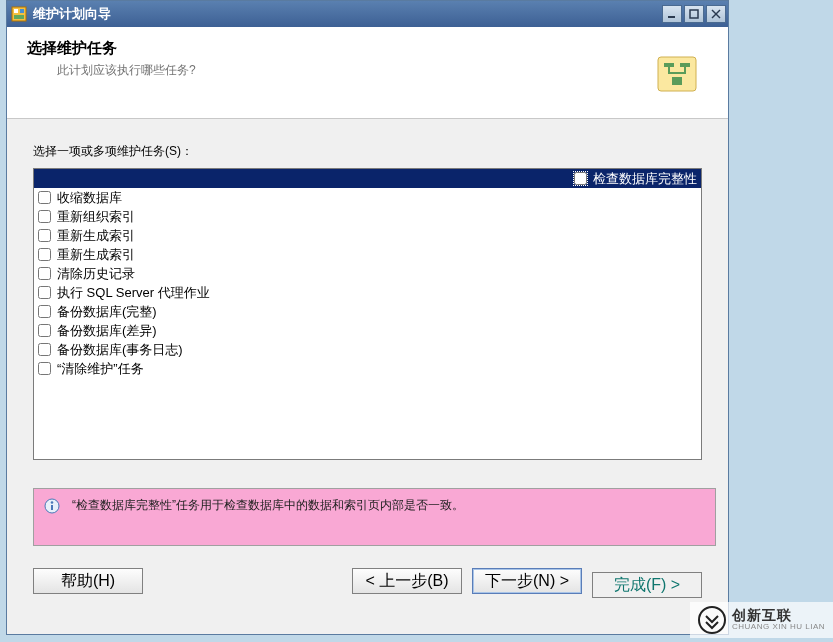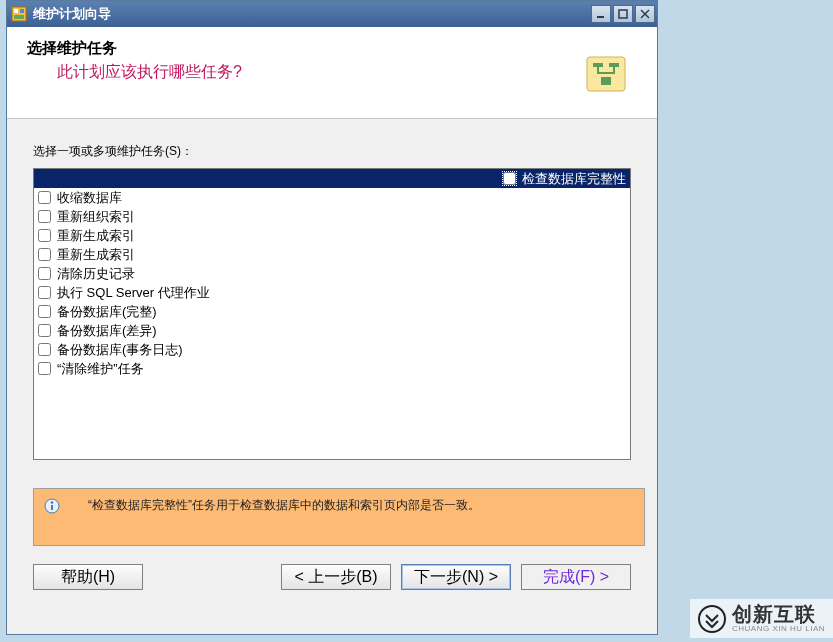--- a/index.html
+++ b/index.html
@@ -8,21 +8,21 @@
       font-size: 12px;
       background: #c0d8e8;
       width: 833px;
       height: 642px;
       position: relative;
     }
     .window {
       position: absolute;
       left: 6px;
       top: 0;
-      width: 652px;
+      width: 723px;
       height: 635px;
       background: #f0f0f0;
       border: 1px solid #5a7ba0;
     }
     .titlebar {
       height: 26px;
       background: linear-gradient(to bottom, #5a80b0 0%, #3d6094 100%);
       display: flex;
       align-items: center;
       padding: 0 2px 0 4px;
@@ -70,22 +70,22 @@
     .header-section .text {
       flex: 1;
     }
     .header-title {
       font-size: 15px;
       font-weight: bold;
       color: #000;
       margin-bottom: 4px;
     }
     .header-subtitle {
-      font-size: 16px;
-      color: #be185d;
+      font-size: 12px;
+      color: #737373;
       margin-left: 30px;
     }
     .header-icon {
       width: 50px;
       height: 50px;
       margin-top: 10px;
       margin-right: 6px;
     }
     .content {
       padding: 24px 26px 10px 26px;
@@ -116,27 +116,27 @@
     .task-item.selected {
       background: #0a246a;
       color: #fff;
       justify-content: flex-end;
     }
     .task-item.selected input[type="checkbox"] {
       outline: 1px dotted #fff;
     }
     .info-panel {
       margin: 18px 12px 0 26px;
-      background: #fdba74;
+      background: #f9a8d4;
       border: 1px solid #a0a0a0;
       height: 58px;
       padding: 8px 10px;
       display: flex;
       align-items: flex-start;
-      gap: 28px;
+      gap: 12px;
     }
     .info-icon {
       width: 16px;
       height: 16px;
       flex-shrink: 0;
       margin-top: 1px;
     }
     .info-text {
       font-size: 12px;
       color: #222;
@@ -156,42 +156,43 @@
       cursor: pointer;
       display: flex;
       align-items: center;
       justify-content: center;
     }
     .btn.default {
       border: 1px solid #5a7db8;
       box-shadow: 0 0 0 1px #a8c4e8 inset;
     }
     .btn.disabled {
-      color: #6d28d9;
+      color: #0f766e;
       background: #f0f0f0;
       cursor: default;
+      margin-top: 8px;
     }
     .spacer { flex: 1; }
     .watermark {
       position: absolute;
       right: 0;
       bottom: 4px;
       display: flex;
       align-items: center;
       gap: 6px;
       padding: 4px 8px;
       font-size: 12px;
       color: #333;
       background: rgba(255,255,255,0.7);
     }
     .watermark .logo {
       width: 28px;
       height: 28px;
     }
-    .watermark .main { font-size: 20px; font-weight: bold; letter-spacing: 1px;}
+    .watermark .main { font-size: 14px; font-weight: bold; letter-spacing: 1px;}
     .watermark .sub { font-size: 8px; color: #888; letter-spacing: 0.5px;}
     .watermark-text { display: flex; flex-direction: column; line-height: 1.1;}
   </style>
 </head>
 <body>
 
 <div class="window">
   <div class="titlebar">
     <span class="titlebar-icon">
       <svg viewBox="0 0 16 16">

